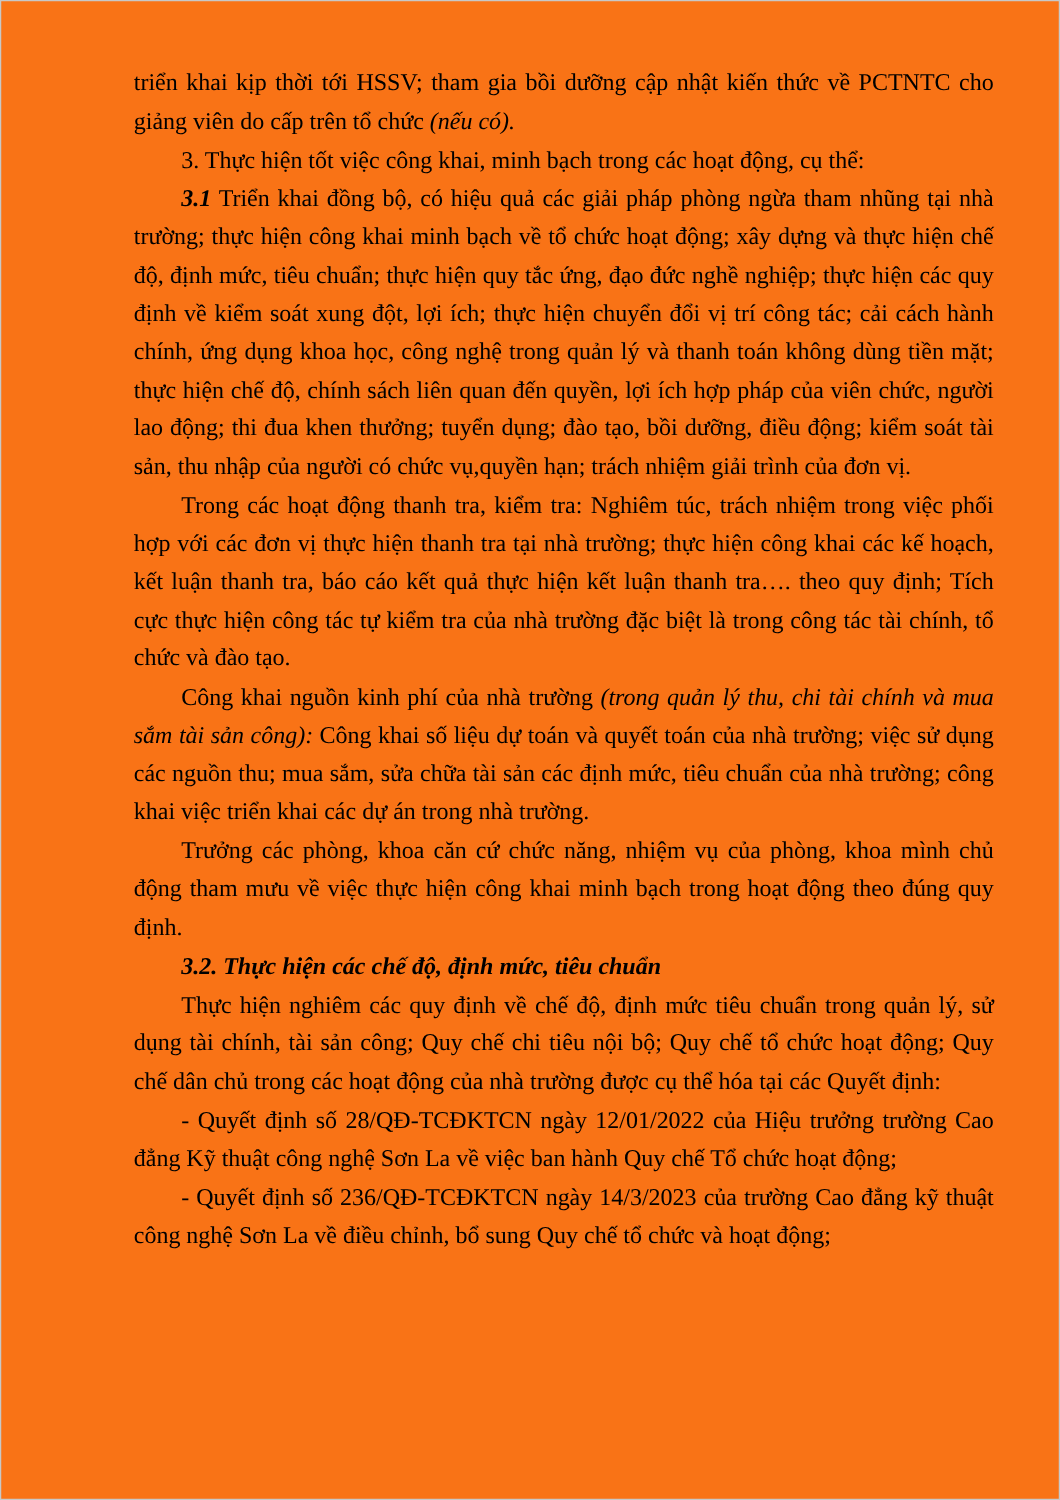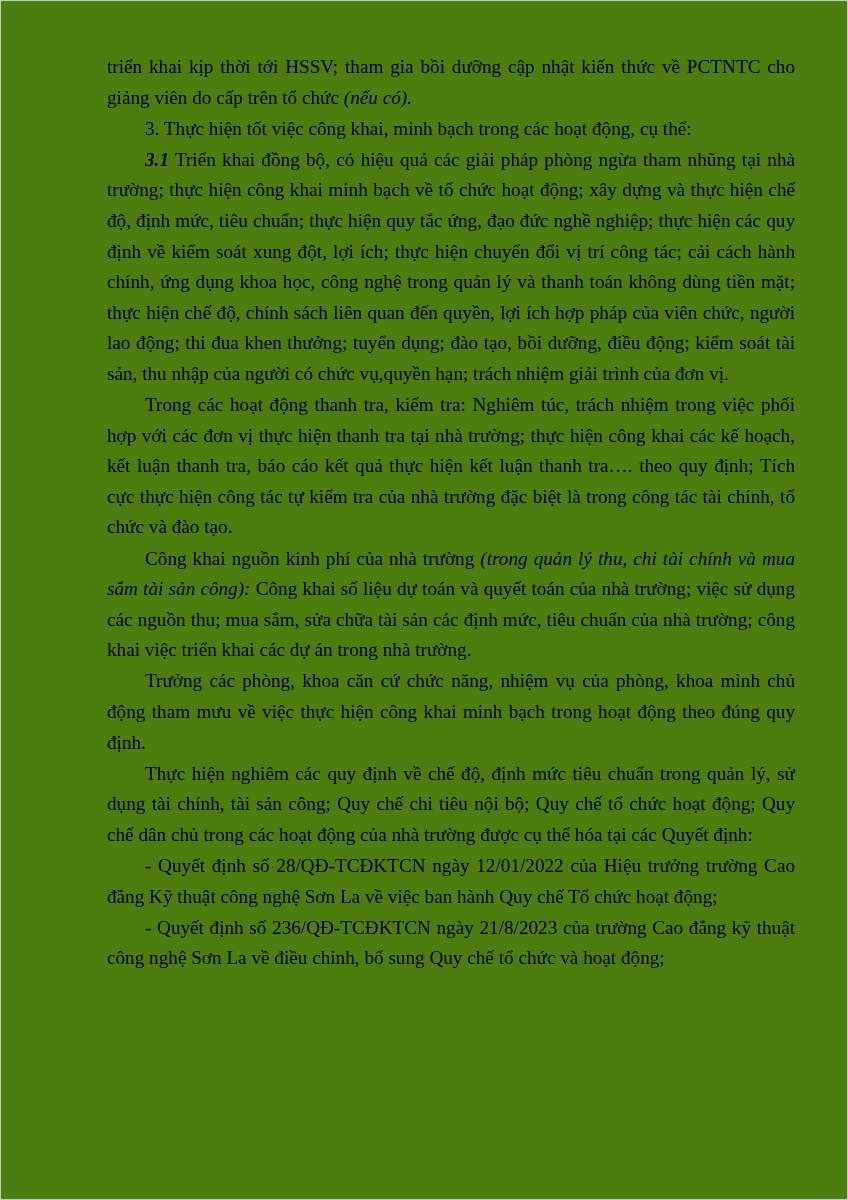--- a/index.html
+++ b/index.html
@@ -6,21 +6,21 @@
     margin: 0;
     padding: 0;
     background: #8a8a8a;
   }
   body {
     font-family: "Liberation Serif", serif;
   }
   .page {
     width: 848px;
     height: 1200px;
-    background: #4d7c0f;
+    background: #f97316;
     margin: 0 auto;
     position: relative;
     box-sizing: border-box;
     overflow: hidden;
   }
   .page-border {
     position: absolute;
     left: 0; top: 0; right: 0; bottom: 0;
     border: 1px solid #c8c8c8;
     pointer-events: none;
@@ -55,17 +55,18 @@
 
 <div class="page">
   <div class="page-border"></div>
   <div class="content" id="doc-content">
       <p class="noindent"><span>triển khai kịp thời tới HSSV; tham gia bồi dưỡng cập nhật kiến thức về PCTNTC cho giảng viên do cấp trên tổ chức </span><span class="italic">(nếu có).</span></p>
       <p class="indent"><span class="bold">3. Thực hiện tốt việc công khai, minh bạch trong các hoạt động, cụ thể:</span></p>
       <p class="indent"><span class="bi">3.1</span><span> Triển khai đồng bộ, có hiệu quả các giải pháp phòng ngừa tham nhũng tại nhà trường; thực hiện công khai minh bạch về tổ chức hoạt động; xây dựng và thực hiện chế độ, định mức, tiêu chuẩn; thực hiện quy tắc ứng, đạo đức nghề nghiệp; thực hiện các quy định về kiểm soát xung đột, lợi ích; thực hiện chuyển đổi vị trí công tác; cải cách hành chính, ứng dụng khoa học, công nghệ trong quản lý và thanh toán không dùng tiền mặt; thực hiện chế độ, chính sách liên quan đến quyền, lợi ích hợp pháp của viên chức, người lao động; thi đua khen thưởng; tuyển dụng; đào tạo, bồi dưỡng, điều động; kiểm soát tài sản, thu nhập của người có chức vụ,quyền hạn; trách nhiệm giải trình của đơn vị.</span></p>
       <p class="indent"><span>Trong các hoạt động thanh tra, kiểm tra: Nghiêm túc, trách nhiệm trong việc phối hợp với các đơn vị thực hiện thanh tra tại nhà trường; thực hiện công khai các kế hoạch, kết luận thanh tra, báo cáo kết quả thực hiện kết luận thanh tra…. theo quy định; Tích cực thực hiện công tác tự kiểm tra của nhà trường đặc biệt là trong công tác tài chính, tổ chức và đào tạo.</span></p>
       <p class="indent"><span>Công khai nguồn kinh phí của nhà trường </span><span class="italic">(trong quản lý thu, chi tài chính và mua sắm tài sản công):</span><span> Công khai số liệu dự toán và quyết toán của nhà trường; việc sử dụng các nguồn thu; mua sắm, sửa chữa tài sản các định mức, tiêu chuẩn của nhà trường; công khai việc triển khai các dự án trong nhà trường.</span></p>
       <p class="indent"><span>Trưởng các phòng, khoa căn cứ chức năng, nhiệm vụ của phòng, khoa mình chủ động tham mưu về việc thực hiện công khai minh bạch trong hoạt động theo đúng quy định.</span></p>
+      <p class="indent"><span class="bi">3.2. Thực hiện các chế độ, định mức, tiêu chuẩn</span></p>
       <p class="indent"><span>Thực hiện nghiêm các quy định về chế độ, định mức tiêu chuẩn trong quản lý, sử dụng tài chính, tài sản công; Quy chế chi tiêu nội bộ; Quy chế tổ chức hoạt động; Quy chế dân chủ trong các hoạt động của nhà trường được cụ thể hóa tại các Quyết định:</span></p>
       <p class="indent"><span>- Quyết định số 28/QĐ-TCĐKTCN ngày 12/01/2022 của Hiệu trưởng trường Cao đẳng Kỹ thuật công nghệ Sơn La về việc ban hành Quy chế Tổ chức hoạt động;</span></p>
-      <p class="indent"><span>- Quyết định số 236/QĐ-TCĐKTCN ngày 21/8/2023 của trường Cao đẳng kỹ thuật công nghệ Sơn La về điều chỉnh, bổ sung Quy chế tổ chức và hoạt động;</span></p>
+      <p class="indent"><span>- Quyết định số 236/QĐ-TCĐKTCN ngày 14/3/2023 của trường Cao đẳng kỹ thuật công nghệ Sơn La về điều chỉnh, bổ sung Quy chế tổ chức và hoạt động;</span></p>
     </div>
 </div>
 
 </body></html>

